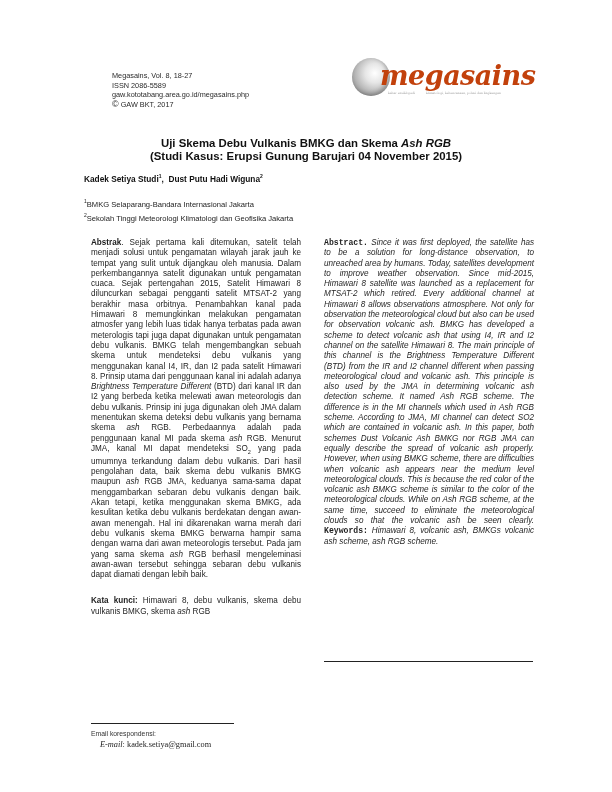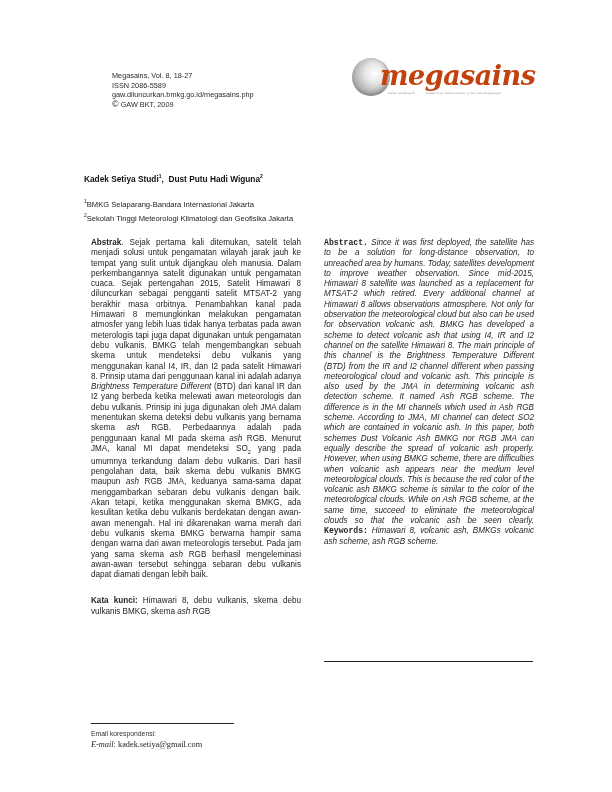--- a/index.html
+++ b/index.html
@@ -17,40 +17,42 @@
   .authors { left: 84px; top: 173px; font-size: 8.3px; font-weight: bold; color: #111; white-space: nowrap; }
   .aff { left: 84px; top: 196px; font-size: 7.6px; line-height: 10px; color: #222; }
   .col { top: 238px; width: 210px; font-size: 8.15px; line-height: 10.3px; text-align: justify; color: #1f1f1f; }
   .col.left { left: 91px; }
   .col.right { left: 324px; font-style: italic; }
   .col.right b { font-style: normal; font-family: Liberation Mono, monospace; }
   .rule { height: 1px; background: #222; }
   .rule.left { left: 91px; top: 723px; width: 143px; }
   .rule.right { left: 324px; top: 661px; width: 209px; }
   .email-label { left: 91px; top: 730px; font-size: 6.8px; color: #333; }
-  .email { left: 91px; top: 740px; font-family: "Liberation Serif", serif; font-size: 8.3px; color: #222; }
+  .email { left: 100px; top: 740px; font-family: "Liberation Serif", serif; font-size: 8.3px; color: #222; }
 </style>
 </head>
 <body>
 
 <div class="abs meta">
   <div>Megasains, Vol. 8, 18-27</div>
   <div>ISSN 2086-5589</div>
-  <div>gaw.diluncurkan.bmkg.go.id/megasains.php</div>
-  <div><span style="font-size:9px;">©</span> <span>GAW BKT, 2009</span></div>
+  <div>gaw.kototabang.area.go.id/megasains.php</div>
+  <div><span style="font-size:9px;">©</span> <span>GAW BKT, 2017</span></div>
 </div>
 
 <div class="abs logo">
   <div class="orb"></div>
   <div class="word">megasains</div>
   <div class="tag" style="left:36px; top:33px;">kabar ensiklopedi</div>
   <div class="tag" style="left:74px; top:33px;">klimatologi, kebencanaan, polusi dan lingkungan</div>
 </div>
 
 <div class="abs title">
+  <div><span>Uji Skema Debu Vulkanis BMKG dan Skema </span><i>Ash RGB</i></div>
+  <div>(Studi Kasus: Erupsi Gunung Barujari 04 November 2015)</div>
 </div>
 
 <div class="abs authors">
   <span>Kadek Setiya Studi</span><sup style="font-size:5px;">1</sup><span style="white-space:pre;">,  </span><span>Dust Putu Hadi Wiguna</span><sup style="font-size:5px;">2</sup>
 </div>
 
 <div class="abs aff">
   <div><sup style="font-size:5px;">1</sup><span>BMKG Selaparang-Bandara Internasional Jakarta</span></div>
   <div><sup style="font-size:5px;">2</sup><span>Sekolah Tinggi Meteorologi Klimatologi dan Geofisika Jakarta</span></div>
 </div>

